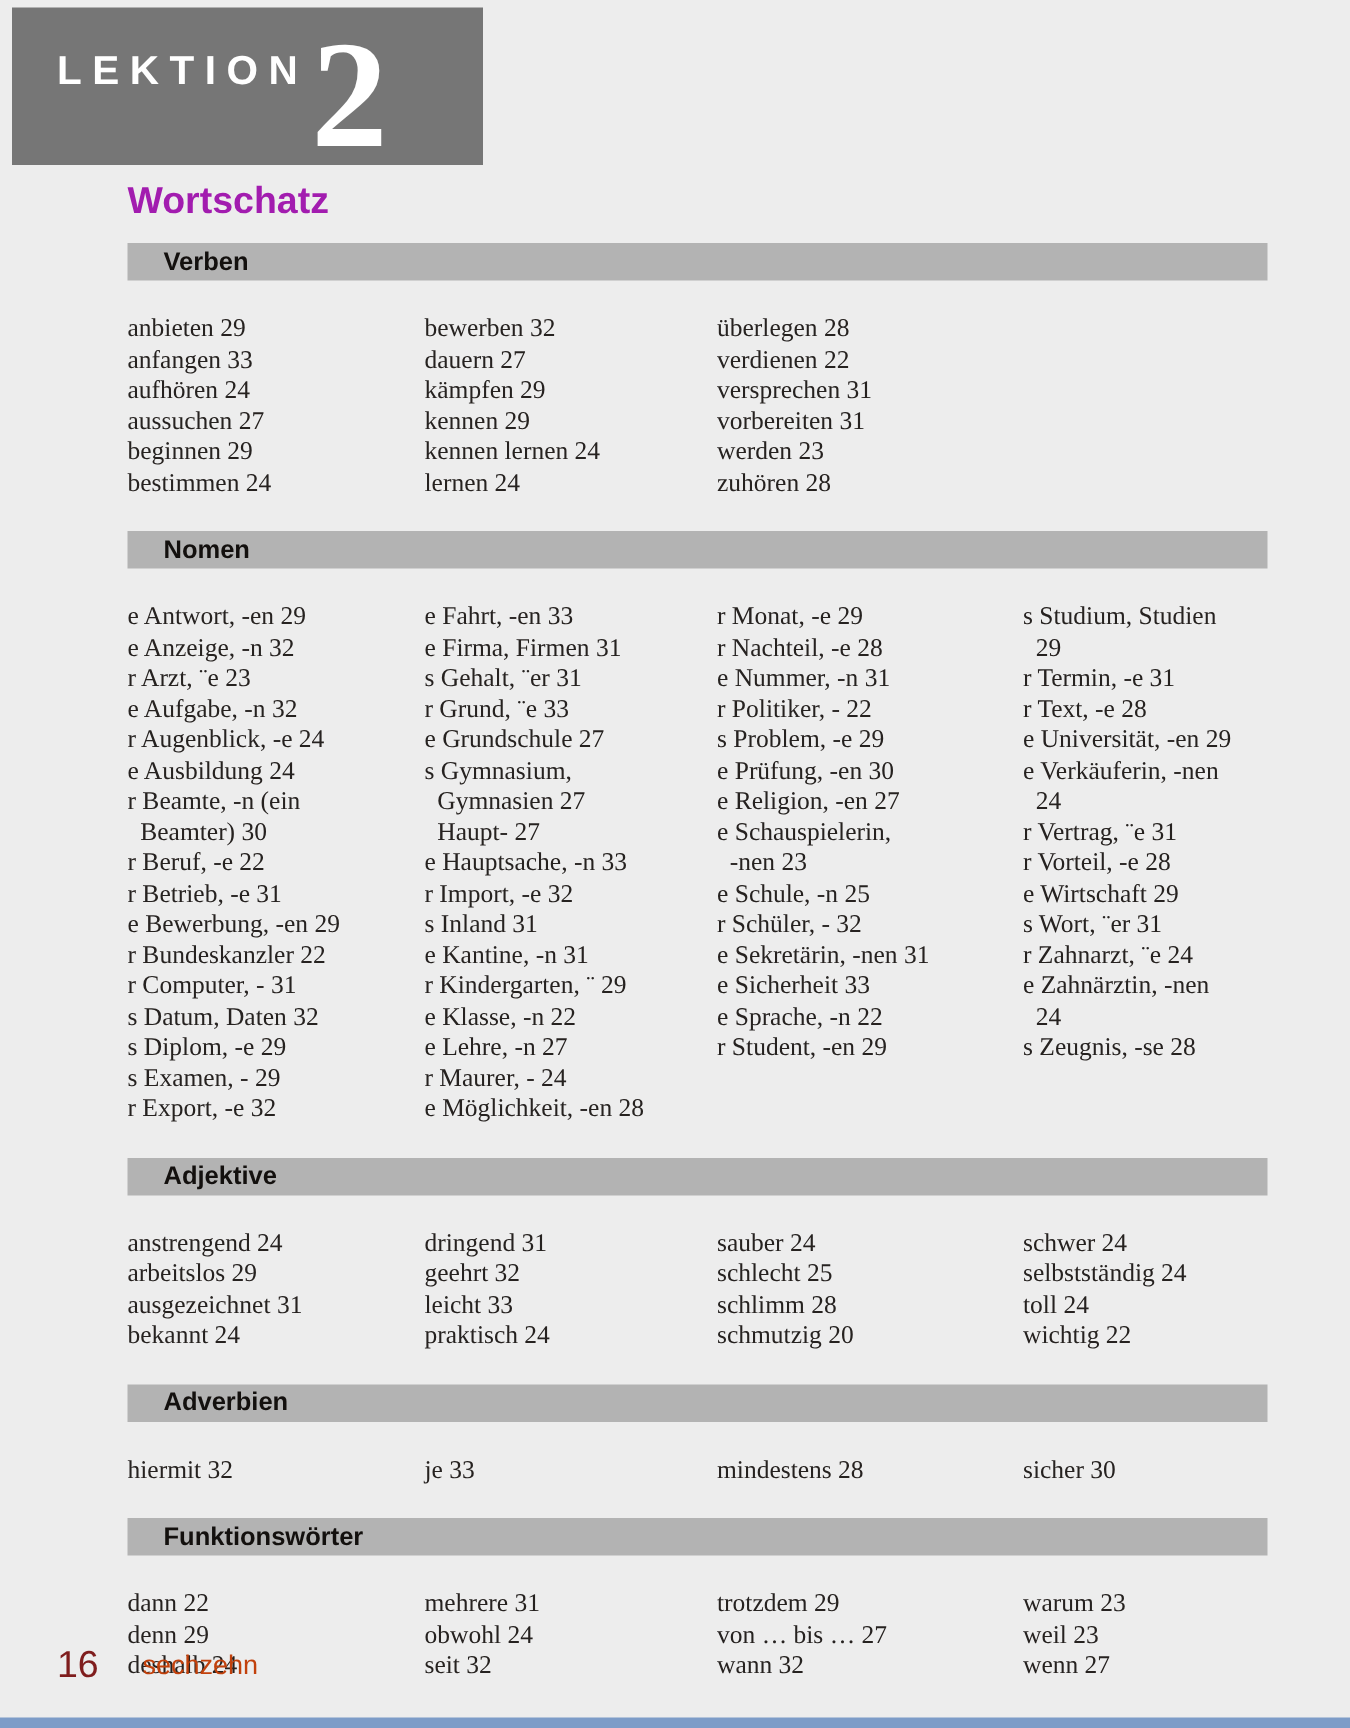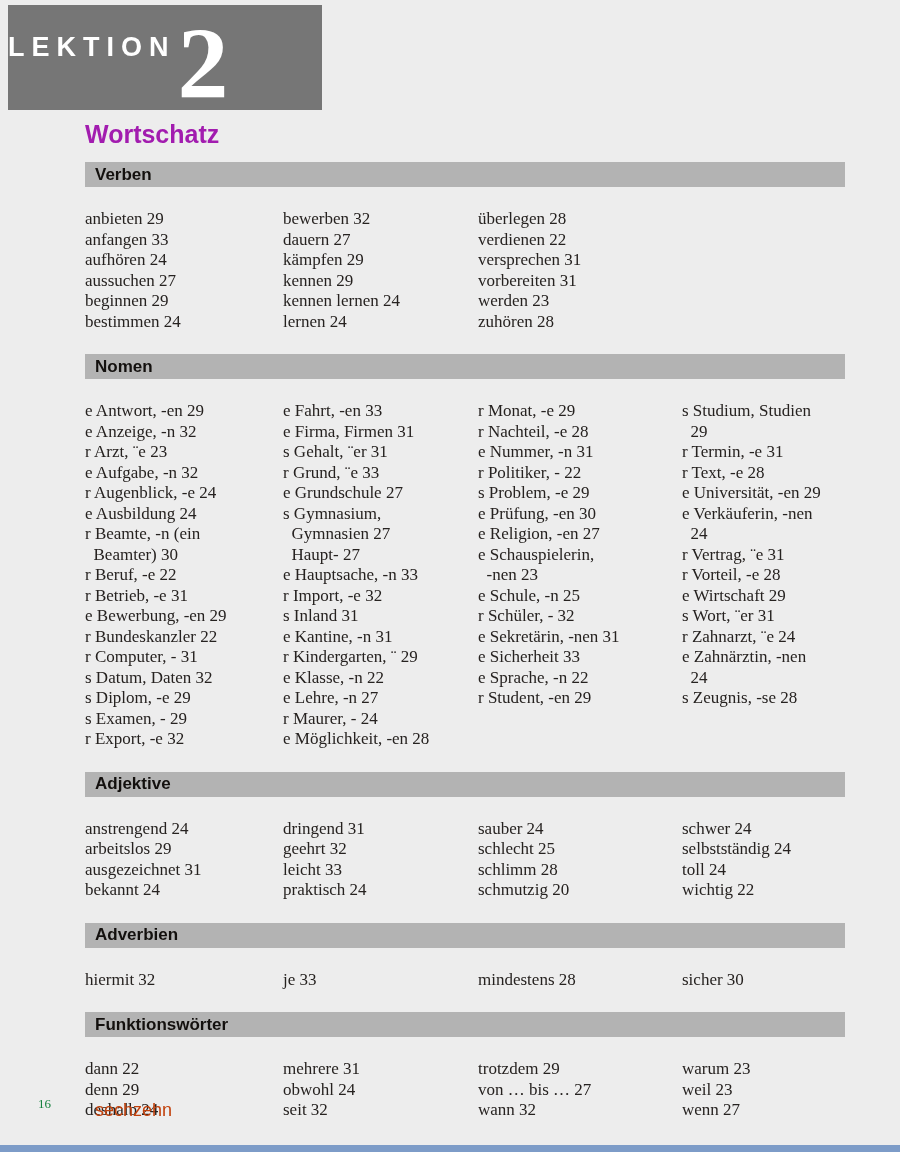--- a/index.html
+++ b/index.html
@@ -11,20 +11,21 @@
     color: #262220;
     overflow: hidden;
   }
   .lektion-box {
     position: absolute;
     left: 8px; top: 5px;
     width: 314px; height: 105px;
     background: #767676;
     display: flex;
     align-items: flex-start;
+    padding-left: 30px;
   }
   .lektion-label {
     font-family: "Liberation Sans", sans-serif;
     font-weight: bold;
     font-size: 27px;
     letter-spacing: 7px;
     color: #ffffff;
     margin-top: 27px;
   }
   .lektion-number {
@@ -48,21 +49,21 @@
     position: absolute;
     left: 85px; top: 162px;
     width: 760px;
   }
   .section-bar {
     width: 100%;
     height: 25px;
     background: #b3b3b3;
     display: flex;
     align-items: center;
-    padding-left: 10px;
+    padding-left: 24px;
     margin-top: 22px;
   }
   .section-bar:first-child { margin-top: 0; }
   .section-title {
     font-family: "Liberation Sans", sans-serif;
     font-weight: bold;
     font-size: 17px;
     color: #13100e;
   }
   .section-grid {
@@ -71,23 +72,23 @@
     margin-top: 22px;
   }
   .word-line {
     font-size: 17px;
     line-height: 20.5px;
     white-space: pre-wrap;
   }
   .footer-pagenum {
     position: absolute;
     left: 38px; top: 1096px;
-    font-family: Liberation Serif, serif;
-    font-size: 13px;
-    color: #15803d;
+    font-family: Liberation Sans, sans-serif;
+    font-size: 25px;
+    color: #7f1d1d;
   }
   .footer-pageword {
     position: absolute;
     left: 95px; top: 1100px;
     font-family: Liberation Sans, sans-serif;
     font-size: 18px;
     color: #c2410c;
   }
   .bottom-accent-bar {
     position: absolute;

